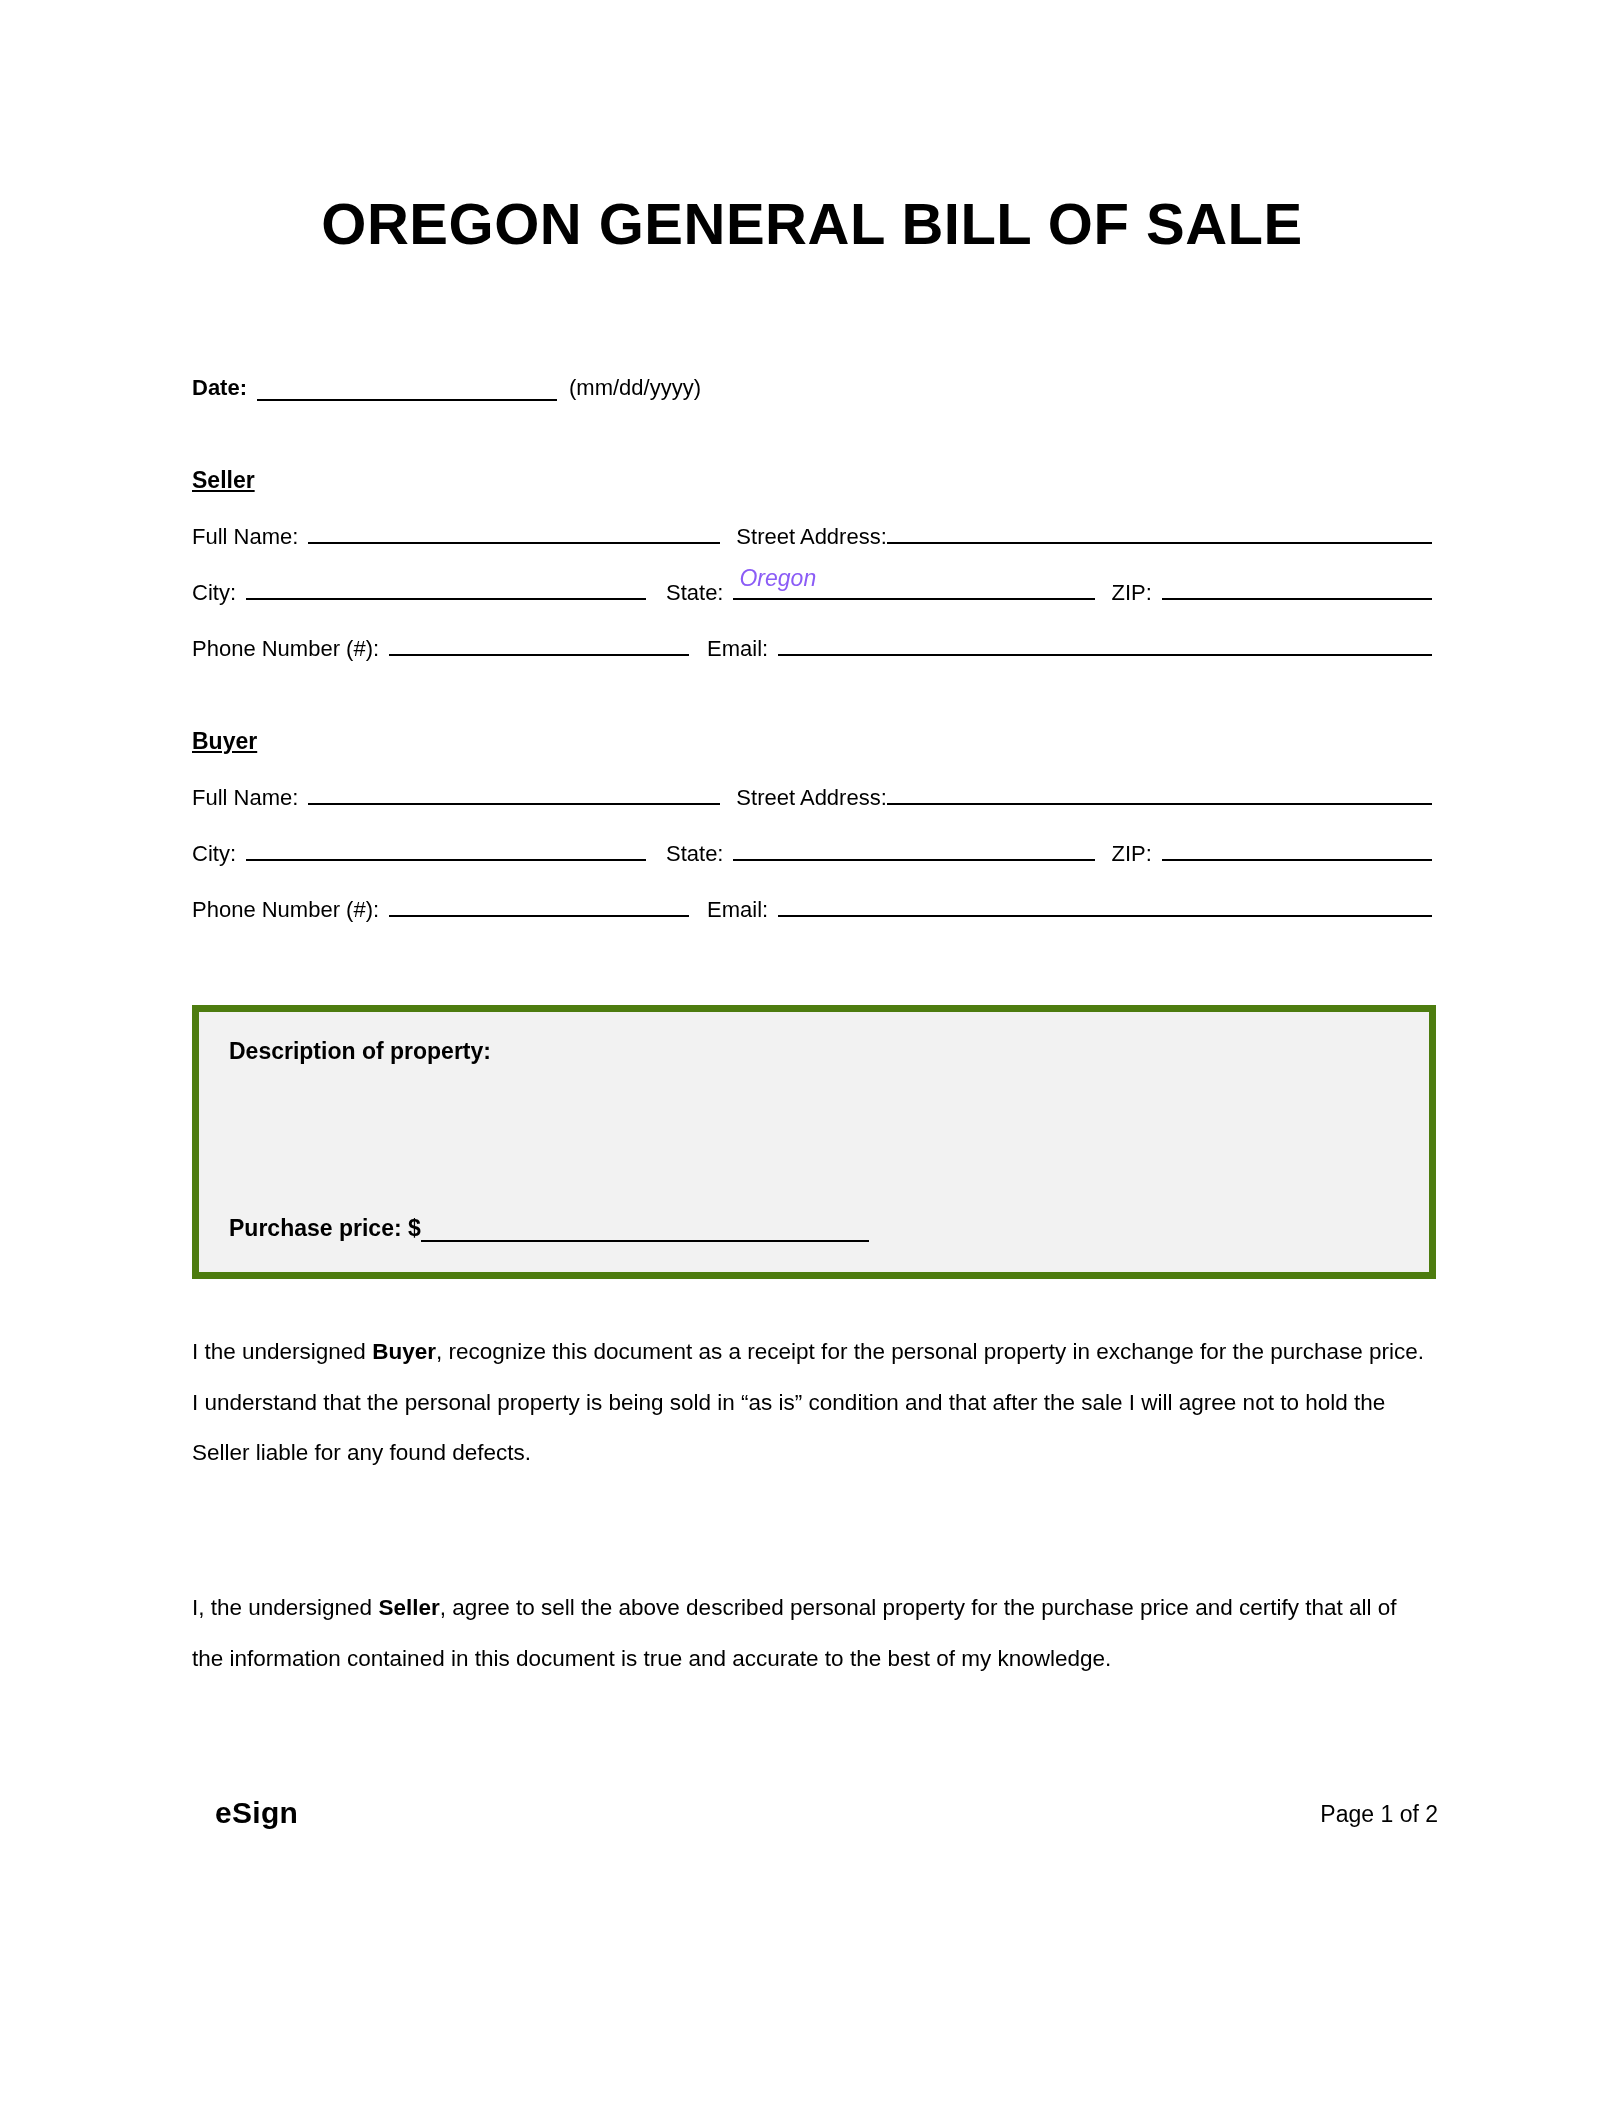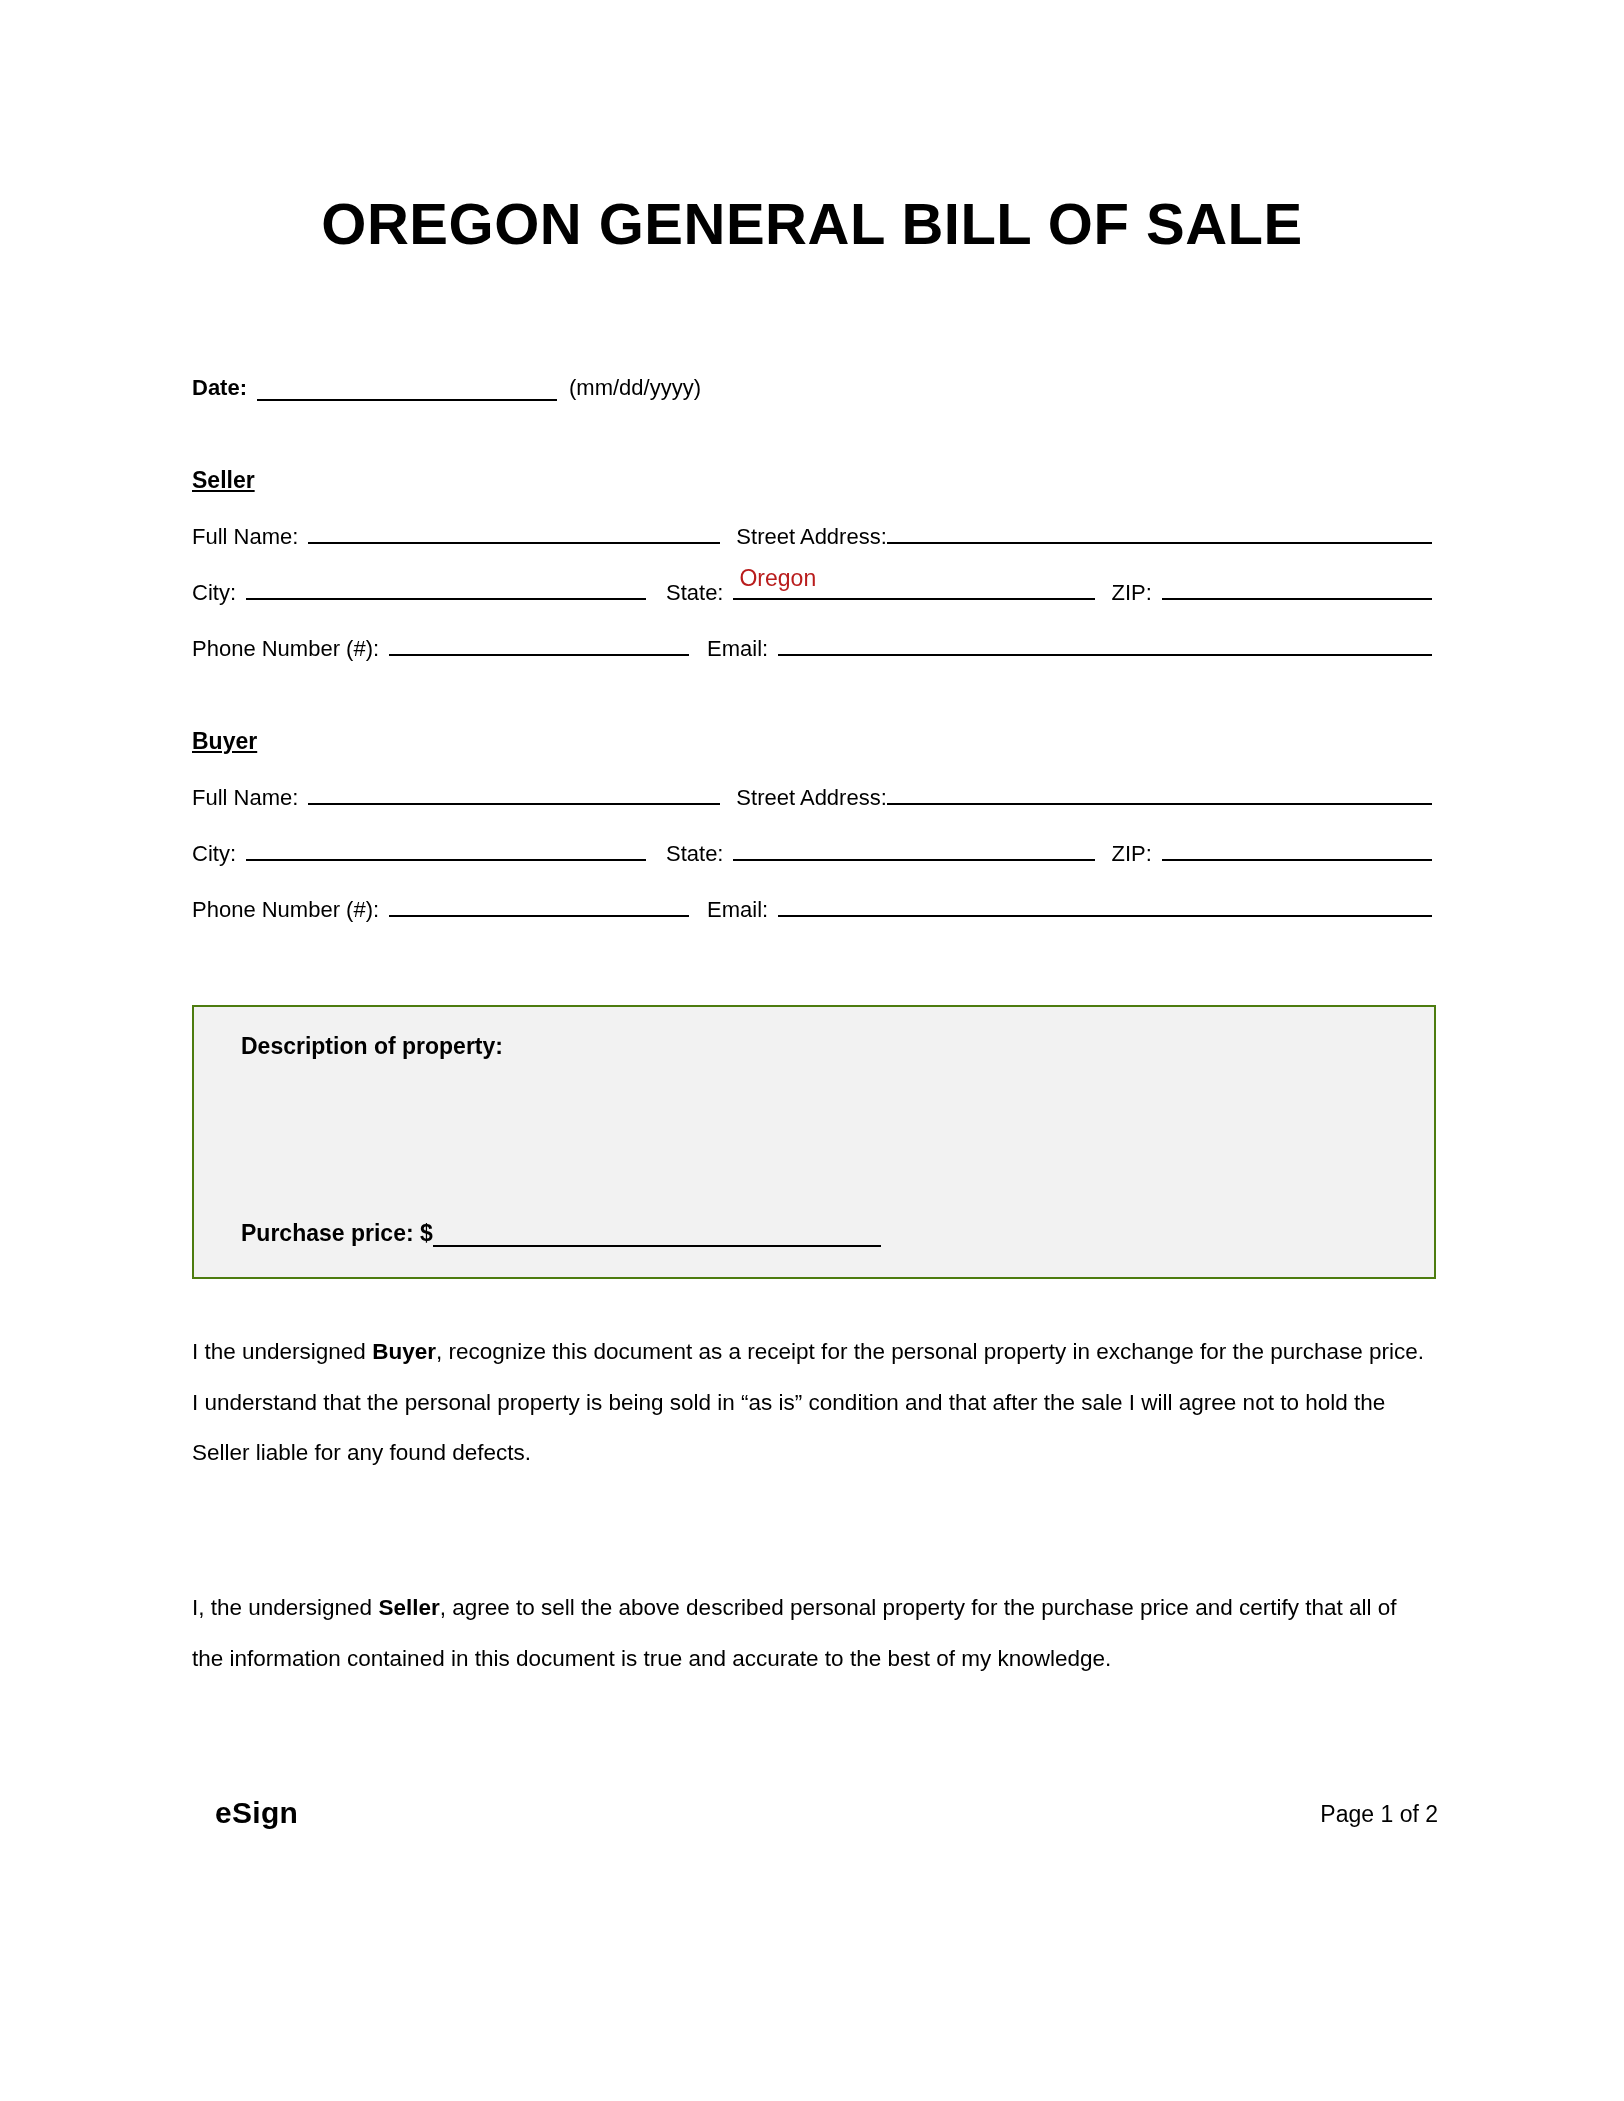--- a/index.html
+++ b/index.html
@@ -43,21 +43,22 @@
     height: 26px;
     flex: 0 0 auto;
     position: relative;
   }
   .line.grow { flex: 1 1 auto; }
   .line .fill-value {
     position: absolute;
     left: 6px;
     bottom: 6px;
     font-size: 23px;
-    color: #b91c1c;
+    color: #8b5cf6;
+    font-style: italic;
   }
 
   .date-row { margin-top: 118px; align-items: flex-end; }
   .date-row .line { width: 300px; margin-left: 10px; margin-right: 12px; }
 
   .section-heading {
     margin-top: 66px;
     font-size: 23px;
     font-weight: bold;
     text-decoration: underline;
@@ -68,22 +69,22 @@
   .fn-line { width: 412px; margin-left: 10px; margin-right: 16px; }
   .city-line { width: 400px; margin-left: 10px; margin-right: 20px; }
   .state-line { width: 362px; margin-left: 10px; margin-right: 16px; }
   .phone-line { width: 300px; margin-left: 10px; margin-right: 18px; }
 
   .property-box {
     margin-top: 82px;
     width: 1244px;
     height: 274px;
     background: #f2f2f2;
-    border: 2px solid #4d7c0f;
-    padding: 26px 30px 30px 47px;
+    border: 7px solid #4d7c0f;
+    padding: 26px 30px 30px 30px;
     display: flex;
     flex-direction: column;
     justify-content: space-between;
   }
   .property-box .box-label {
     font-size: 23px;
     font-weight: bold;
   }
   .description-area { flex: 1 1 auto; }
   .price-row {

